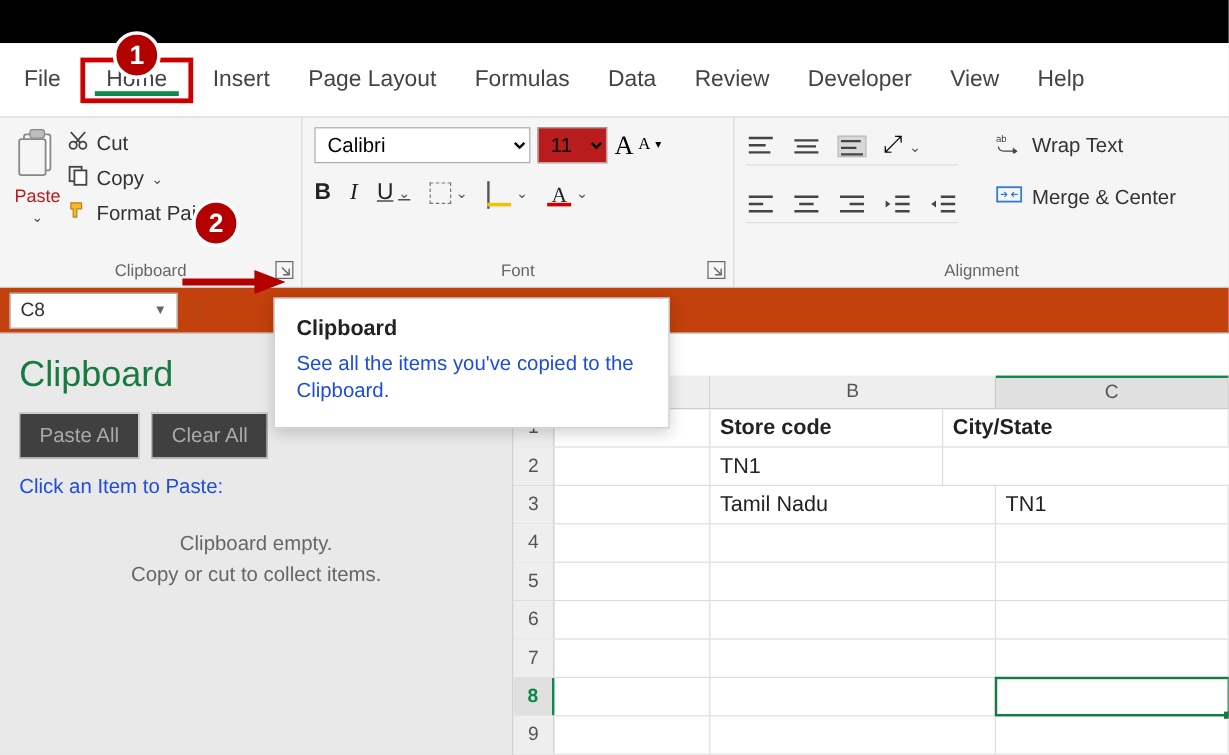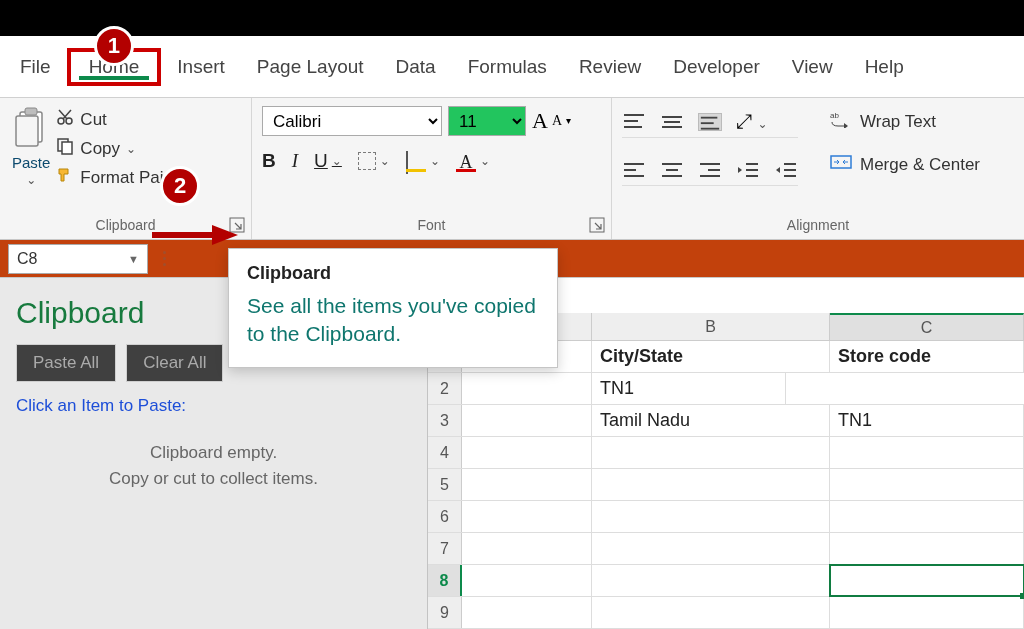--- a/index.html
+++ b/index.html
@@ -18,30 +18,30 @@
   .group { display:flex; flex-direction:column; padding: 8px 10px 2px 10px; position:relative; }
   .group-sep { border-right: 1px solid #d6d6d6; }
   .group-label { text-align:center; font-size:14px; color:#666; margin-top:auto; padding-bottom:4px; position:relative; }
   .launcher-icon { position:absolute; right:-4px; bottom:4px; width:16px; height:16px; }
   .launcher-icon svg { width:16px; height:16px; }
 
   
   .clip-top { display:flex; gap:4px;}
   .paste-big { display:flex; flex-direction:column; align-items:center; gap:2px; padding:0 2px; cursor:pointer; }
   .paste-big svg { width:36px; height:42px; }
-  .paste-lbl { font-size:15px; color:#0c4a6e; }
+  .paste-lbl { font-size:15px; color:#b91c1c; }
   .clip-actions { display:flex; flex-direction:column; gap:6px; padding-top:2px;}
   .clip-row { display:flex; align-items:center; gap:6px; font-size:17px; color:#333; cursor:pointer; }
   .clip-row svg { width:18px; height:18px; }
   .caret { font-size:12px; color:#555; }
 
   
   .font-group .row1 { display:flex; align-items:center; gap:6px; }
   .font-group select.fontname { width:180px; height:30px; font-size:17px; border:1px solid #aaa; background:#fff; padding-left:6px;}
-  .font-group select.fontsize { width:78px; height:30px; font-size:17px; border:1px solid #aaa; background:#22c55e; padding-left:6px;}
+  .font-group select.fontsize { width:58px; height:30px; font-size:17px; border:1px solid #aaa; background:#b91c1c; padding-left:6px;}
   .mini-AA { display:flex; gap:4px; font-family: "Times New Roman", serif; }
   .mini-AA .big { font-size:22px; }
   .mini-AA .small { font-size:14px; position:relative; }
   .mini-AA .small::after { content:"▾"; font-size:10px; position:relative; top:-1px; }
   .font-group .row2 { display:flex; align-items:center; gap:16px; margin-top:14px; font-size:19px; color:#222; }
   .btn { cursor:pointer; display:flex; align-items:center; gap:4px; }
   .u-btn { text-decoration: underline; }
   .border-swatch { width:18px; height:18px; border:1px dashed #7a7a7a; }
   .fill-swatch { position:relative; width:20px; height:18px; }
   .fill-swatch .bucket { width:16px; height:12px; border:1px solid #555; transform:skewX(-12deg); }
@@ -61,21 +61,21 @@
 
   
   .badge2-wrap { position:absolute; left:160px; top:166px; z-index:60; }
   .num-badge2 { width:40px; height:40px; border-radius:50%; background:#b30000; border:3px solid #fff; color:#fff; font-weight:700; font-size:22px; display:flex; align-items:center; justify-content:center;}
   .arrow-line { position:absolute; left:152px; top:225px; z-index:55;}
   .arrow-line svg { overflow:visible; }
 
   
   .tooltip { position:absolute; left:228px; top:248px; width:330px; background:#fff; border:1px solid #c5c5c5; box-shadow:0 4px 12px rgba(0,0,0,.18); padding:14px 18px 18px 18px; z-index:70;}
   .tooltip h4 { font-size:18px; color:#222; margin-bottom:8px; font-weight:600;}
-  .tooltip p { font-size:21px; color:#0f766e; line-height:1.35;}
+  .tooltip p { font-size:17px; color:#1d4ed8; line-height:1.35;}
 
   
   .formula-bar { display:flex; align-items:center; height:38px; background:#c2410c; border-bottom:1px solid #c8c8c8; }
   .namebox { width:140px; height:30px; margin:0 8px; border:1px solid #aaa; display:flex; align-items:center; padding:0 8px; font-size:16px; color:#333; background:#fff;}
   .namebox .dd { margin-left:auto; font-size:11px; color:#666;}
   .fx-dots { width:16px; display:flex; flex-direction:column; gap:3px; align-items:center; opacity:.35;}
   .fx-dots span { width:3px; height:3px; border-radius:50%; background:#666; }
 
   .split { display:flex; height:389px; }
   .panel { width:428px; background:#e9e9e9; border-right:1px solid #c3c3c3; padding:18px 16px 0 16px; }
@@ -109,22 +109,22 @@
 
 <div class="tabs">
   <div class="tab">File</div>
   <div class="tab home-box">
     <span>Home</span>
     <span class="underline"></span>
     <div class="num-badge">1</div>
   </div>
   <div class="tab">Insert</div>
   <div class="tab">Page Layout</div>
+  <div class="tab">Formulas</div>
   <div class="tab">Data</div>
-  <div class="tab">Formulas</div>
   <div class="tab">Review</div>
   <div class="tab">Developer</div>
   <div class="tab">View</div>
   <div class="tab">Help</div>
 </div>
 
 <div class="ribbon">
 
   <div class="group group-sep" style="width:252px">
     <div class="clip-top">
@@ -331,22 +331,22 @@
     <div class="col-headers">
       <div class="rh-corner"></div>
       <div class="colh colA"></div>
       <div class="colh colB">B</div>
       <div class="colh colC">C</div>
     </div>
     <div class="grid">
       <div class="row">
           <div class="rowh">1</div>
           <div class="cell colA"></div>
+          <div class="cell colC hdr-cell">Store code</div>
           <div class="cell colB hdr-cell">City/State</div>
-          <div class="cell colC hdr-cell">Store code</div>
         </div>
       <div class="row">
           <div class="rowh">2</div>
           <div class="cell colA"></div>
           <div class="cell colC">TN1</div>
         </div>
       <div class="row">
           <div class="rowh">3</div>
           <div class="cell colA"></div>
           <div class="cell colB">Tamil Nadu</div>

